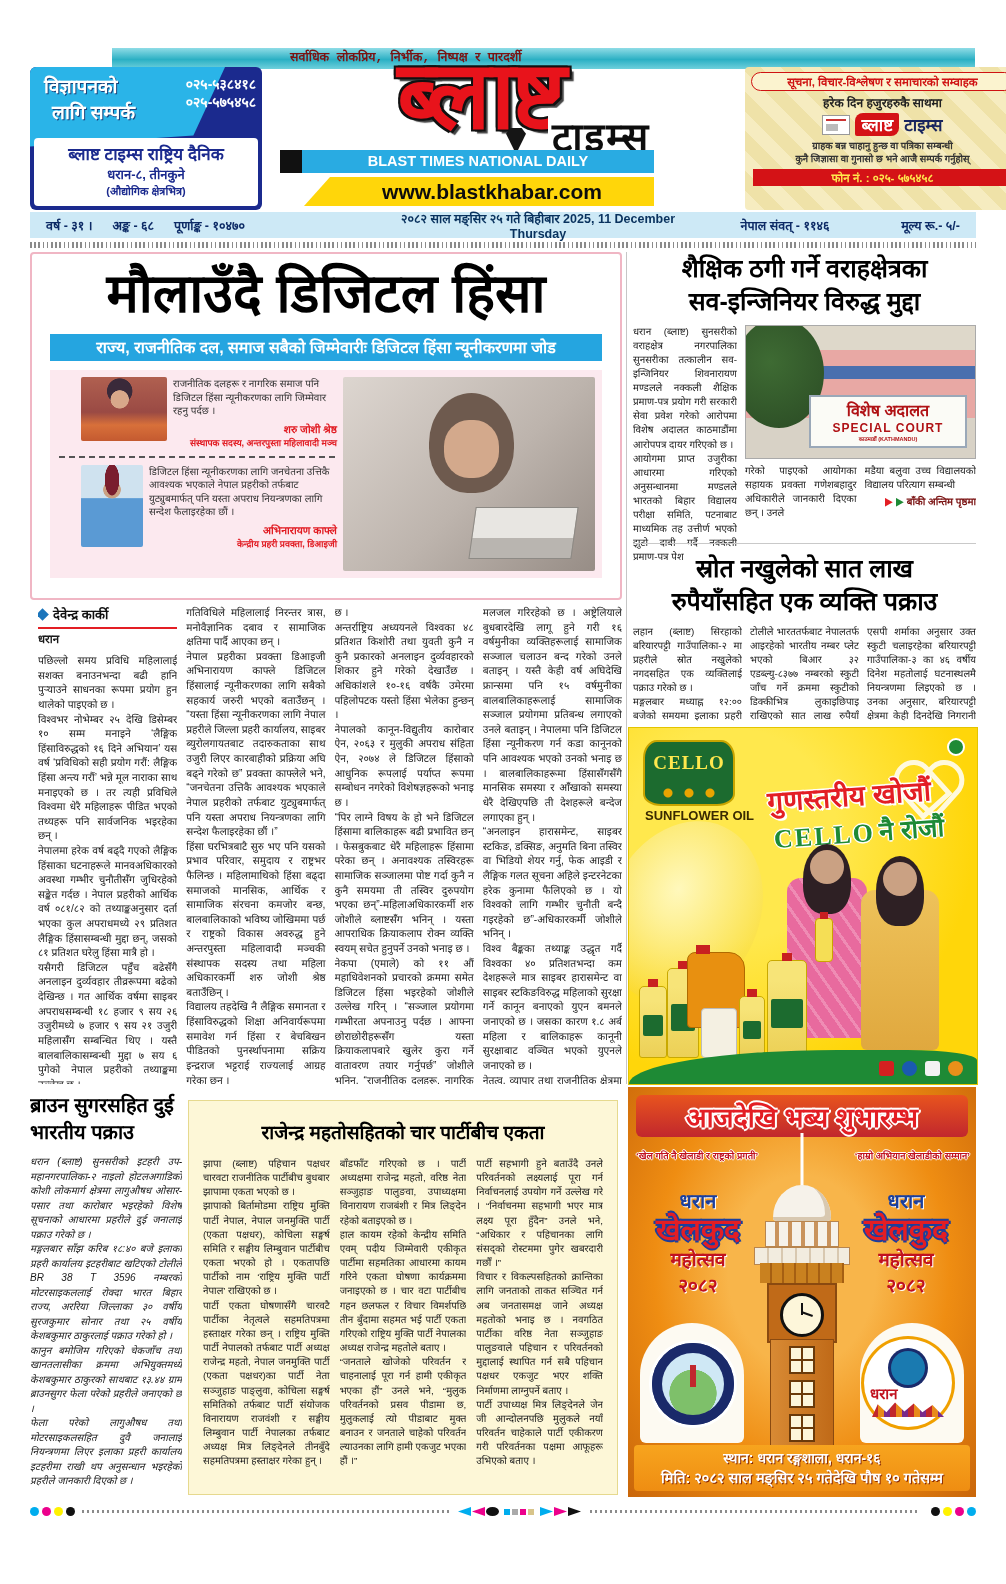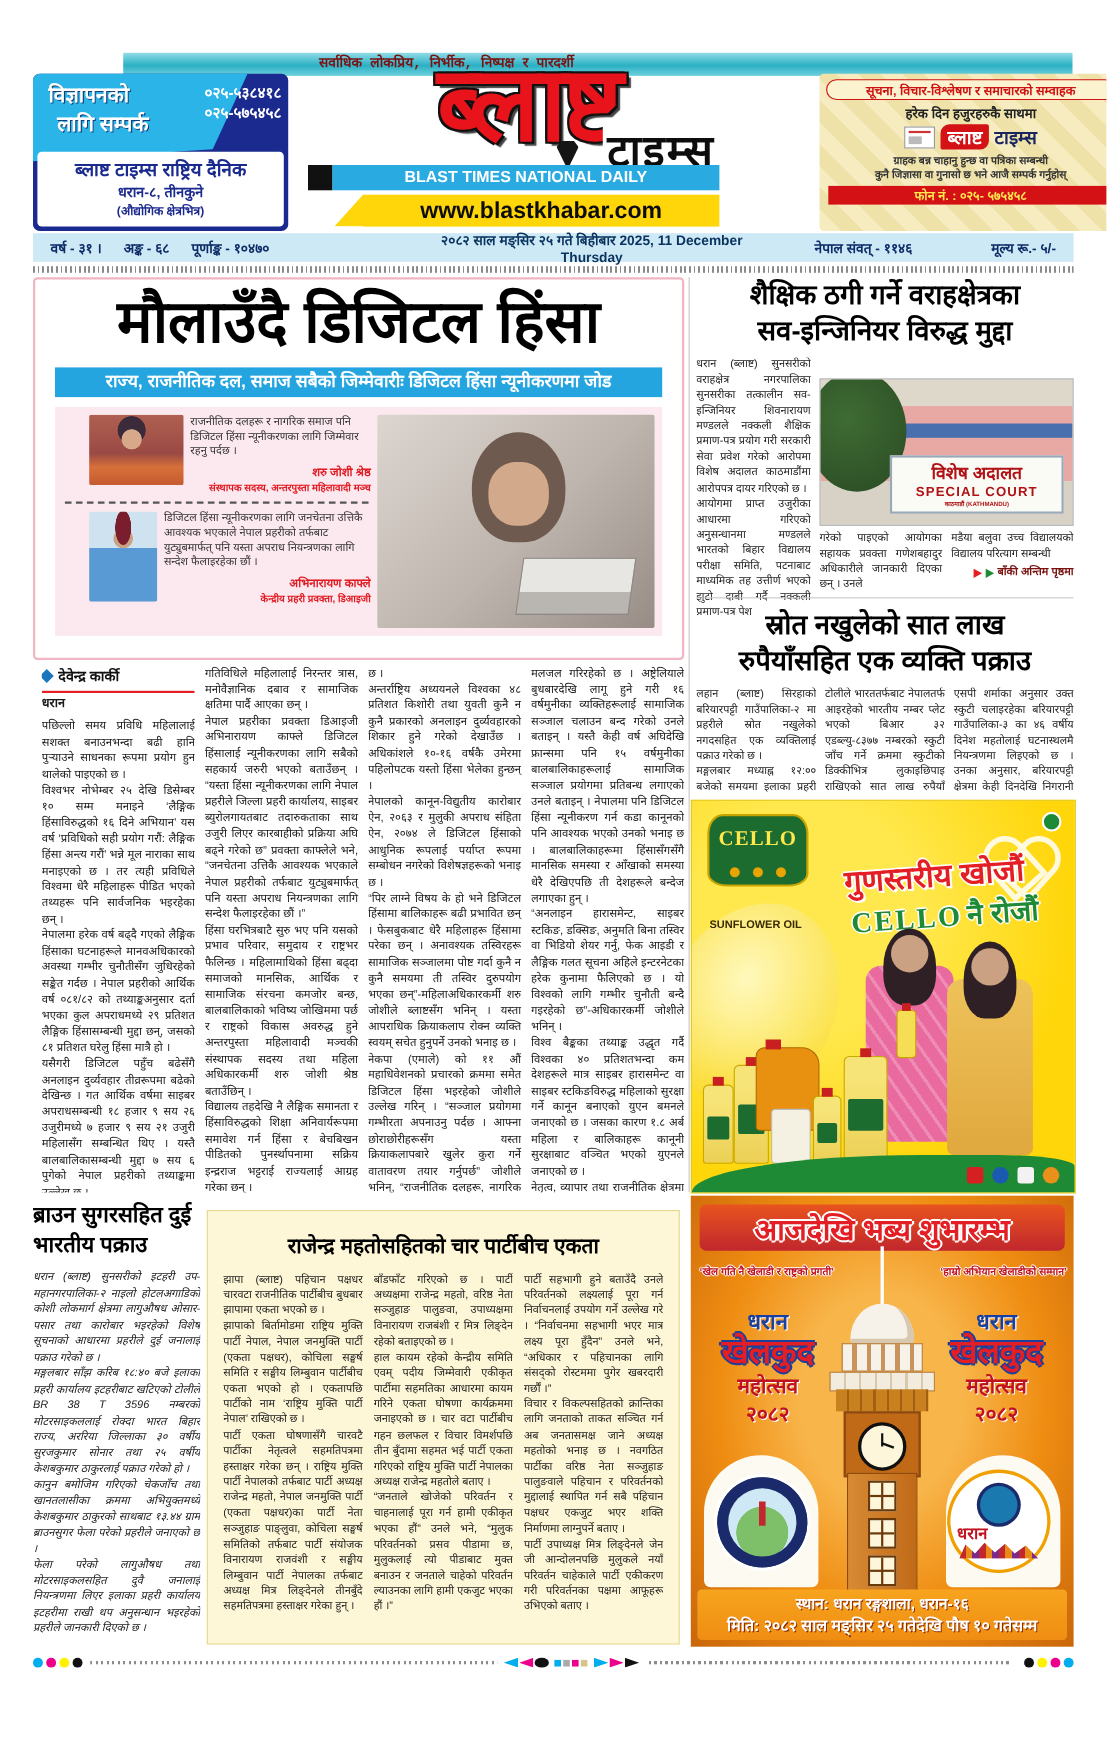--- a/index.html
+++ b/index.html
@@ -111,21 +111,21 @@
   .tri-red{background:#e31e24;}
   .tri-green{background:#1e8a35;}
   .cont-text{font-size:10px;font-weight:bold;color:#7a1212;}
   
   .ra{position:absolute;left:633px;width:343px;}
   .ra-h{text-align:center;font-size:25px;font-weight:bold;line-height:1.3;color:#000;}
   .ra-body{display:flex;gap:8px;margin-top:8px;}
   .sm{font-size:9.9px;line-height:1.42;color:#1a1a1a;overflow:hidden;}
   .ra1-c1{width:104px;flex:none;}
   .court-photo{height:132px;position:relative;overflow:hidden;border:1px solid #aaa;
-    background:linear-gradient(180deg,#ded8ca 0 18%,#e8a8a4 18% 70%,#d8d2c6 70%);margin-top:19px;}
+    background:linear-gradient(180deg,#ded8ca 0 18%,#e8a8a4 18% 70%,#d8d2c6 70%);}
   .cp-band{position:absolute;left:0;right:0;top:30%;height:10%;background:#4a6fae;}
   .cp-tree{position:absolute;left:-12px;top:-8px;width:90px;height:110px;border-radius:50%;
     background:radial-gradient(circle at 40% 40%,#3e6b33,#2a4a24);}
   .cp-sign{position:absolute;right:8px;bottom:10px;width:150px;background:#fbfbf6;border:2px solid #9aa8b8;
     text-align:center;padding:2px 2px 3px;}
   .cp-s1{font-size:16px;font-weight:bold;color:#b01215;}
   .cp-s2{font-size:12px;font-weight:bold;color:#b01215;letter-spacing:1px;}
   .cp-s3{font-size:5.5px;font-weight:bold;color:#b01215;}
   .ra1-cols{display:flex;gap:8px;margin-top:5px;}
   .hline{position:absolute;left:633px;width:343px;height:1px;background:#c9c9c9;}
@@ -136,21 +136,21 @@
     background:radial-gradient(ellipse at 40% 40%,rgba(255,250,200,.9),rgba(240,210,80,.25) 70%);
     transform:rotate(25deg);}
   .cello-badge{position:absolute;left:14px;top:12px;width:88px;height:62px;background:#1c6b2f;
     border:2px solid #c8a400;border-radius:14px 14px 18px 18px/18px 18px 12px 12px;text-align:center;}
   .cello-badge-txt{font-family:"Liberation Serif","DejaVu Serif",serif;color:#ffe84d;font-size:19px;
     font-weight:bold;letter-spacing:1px;margin-top:10px;}
   .cello-flowers{position:absolute;left:14px;bottom:6px;width:60px;height:10px;
     background:radial-gradient(circle at 15% 50%,#e8a400 0 4px,transparent 5px),
                radial-gradient(circle at 50% 50%,#e8a400 0 4px,transparent 5px),
                radial-gradient(circle at 85% 50%,#e8a400 0 4px,transparent 5px);}
-  .cello-sun{position:absolute;left:16px;top:80px;font-size:10px;font-weight:bold;color:#3a2a00;margin-top:28px;}
+  .cello-sun{position:absolute;left:16px;top:80px;font-size:13px;font-weight:bold;color:#3a2a00;}
   .cello-dot{position:absolute;right:12px;top:10px;width:14px;height:14px;border-radius:50%;
     background:#1e8a35;border:2px solid #fff;}
   .cello-h1{position:absolute;left:100px;top:48px;width:240px;text-align:center;font-size:28px;
     font-weight:bold;color:#e31e24;transform:rotate(-4deg);
     text-shadow:-1.5px 0 #fff,1.5px 0 #fff,0 -1.5px #fff,0 1.5px #fff,2px 2px 0 #fff;}
   .cello-h2{position:absolute;left:110px;top:86px;width:240px;text-align:center;transform:rotate(-4deg);}
   .cello-h2 .b{font-family:"Liberation Serif","DejaVu Serif",serif;font-size:26px;font-weight:bold;
     color:#1e8a35;letter-spacing:2px;text-shadow:-1.5px 0 #fff,1.5px 0 #fff,0 -1.5px #fff,0 1.5px #fff;}
   .cello-h2 .r{font-size:26px;font-weight:bold;color:#1e8a35;
     text-shadow:-1.5px 0 #fff,1.5px 0 #fff,0 -1.5px #fff,0 1.5px #fff;}

